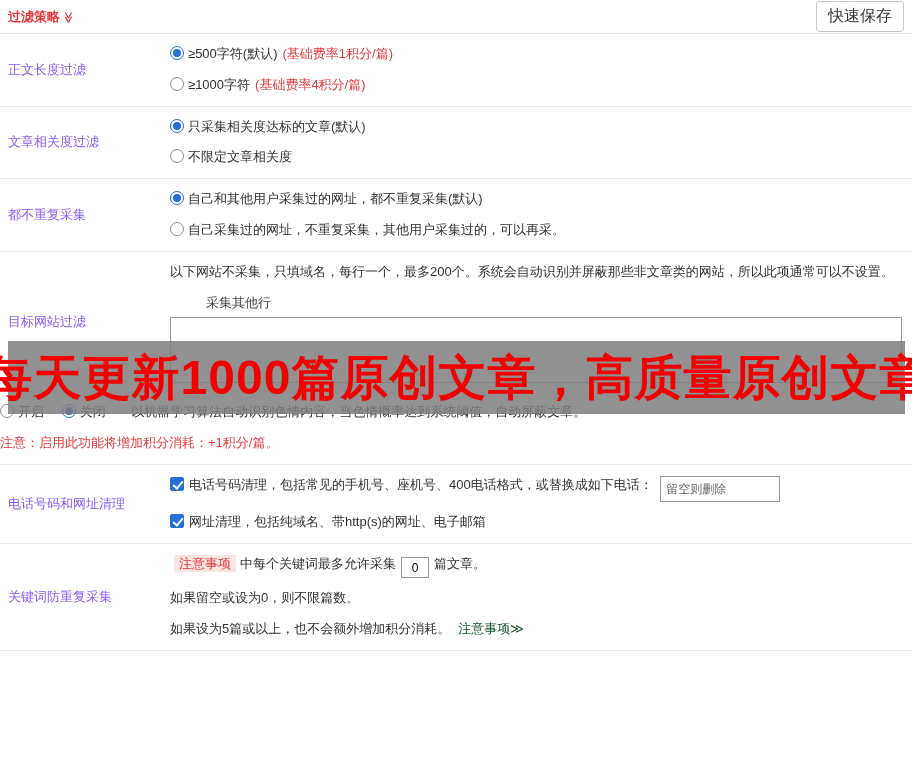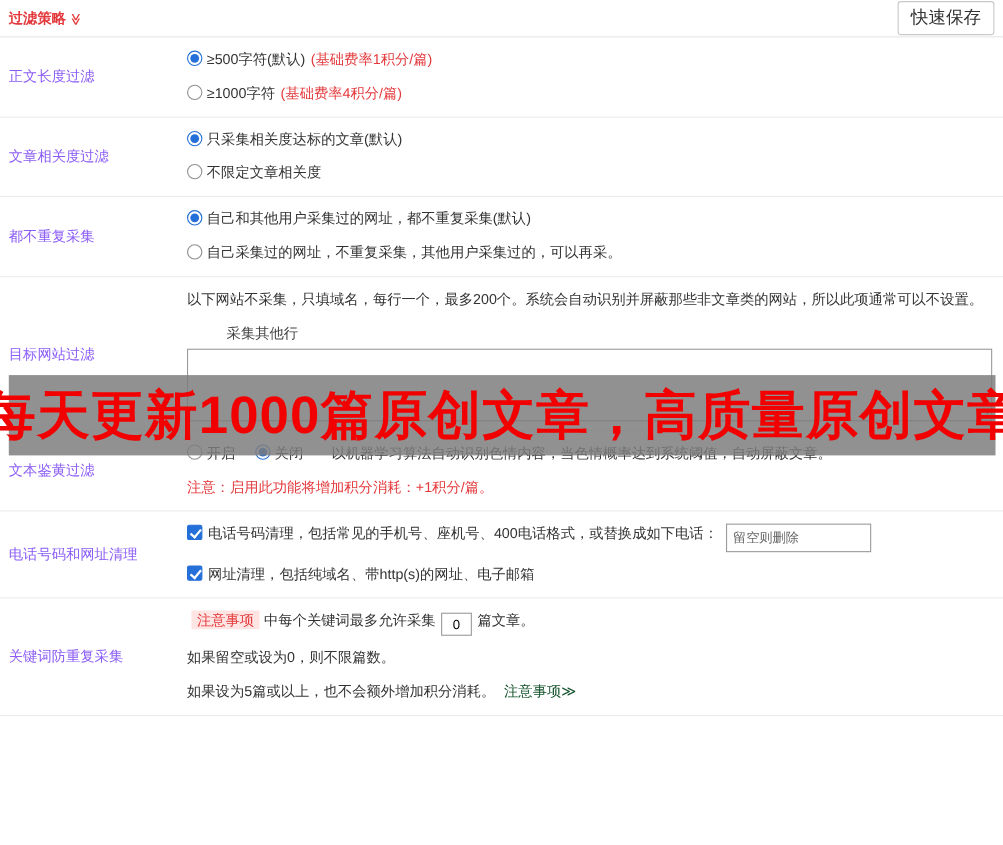--- a/index.html
+++ b/index.html
@@ -30,21 +30,21 @@
   .checkbox.checked{background:#2470d8;border-color:#2470d8}
   .checkbox.checked::after{content:"";position:absolute;left:4px;top:1px;width:4px;height:8px;border:solid #fff;border-width:0 2px 2px 0;transform:rotate(40deg)}
 
   .red{color:#e4393c}
   .hl{color:#e4393c;background:#ffe4e4;padding:1px 5px;margin:0 4px;text-decoration:none;cursor:pointer}
   .note{color:#e4393c;margin-left:5px}
   .blue-link{color:#14532d;cursor:pointer;text-decoration:none;margin-left:8px}
   .desc-gap{margin-left:8px}
 
   textarea.blocked{display:block;width:calc(100% - 2px);height:66px;border:1px solid #9a9a9a;resize:both;margin-top:4px;font:inherit;padding:4px;background:#fff}
-  input.phone{width:132px;height:22px;border:1px solid #9a9a9a;padding:12px 5px;font-size:12px;vertical-align:-4px;margin-left:4px}
+  input.phone{width:120px;height:22px;border:1px solid #9a9a9a;padding:12px 5px;font-size:12px;vertical-align:-4px;margin-left:4px}
   input.phone::placeholder{color:#666}
   input.count{width:28px;height:21px;border:1px solid #9a9a9a;text-align:center;font-size:12px;margin:0 5px;vertical-align:-4px}
 
   .obscured{padding-left:36px;color:#444;margin:8px 0 4px}
 
   .banner{position:absolute;left:8px;right:7px;top:341px;height:73px;background:rgba(124,124,124,0.84);display:flex;align-items:center;justify-content:center;z-index:5}
   .banner-text{font-size:48px;font-weight:bold;color:#f20000;white-space:nowrap;letter-spacing:1px}
 </style>
 </head>
 <body>
@@ -97,21 +97,20 @@
   <div class="row">
     <div class="row-label">目标网站过滤</div>
     <div class="row-content">
       <div class="line">以下网站不采集，只填域名，每行一个，最多200个。系统会自动识别并屏蔽那些非文章类的网站，所以此项通常可以不设置。</div>
       <div class="obscured">采集其他行</div>
       <textarea class="blocked" style=""></textarea>
     </div>
   </div>
 
   <div class="row">
-    <div class="row-label">文本鉴黄过滤</div>
     <div class="row-content">
       <div class="line">
         <label class="opt-inline">
           <span class="radio"></span><span>开启</span>
         </label>
         <label class="opt-inline">
           <span class="radio checked"></span><span>关闭</span>
         </label>
         <span class="desc-gap">以机器学习算法自动识别色情内容，当色情概率达到系统阈值，自动屏蔽文章。</span>
       </div>

